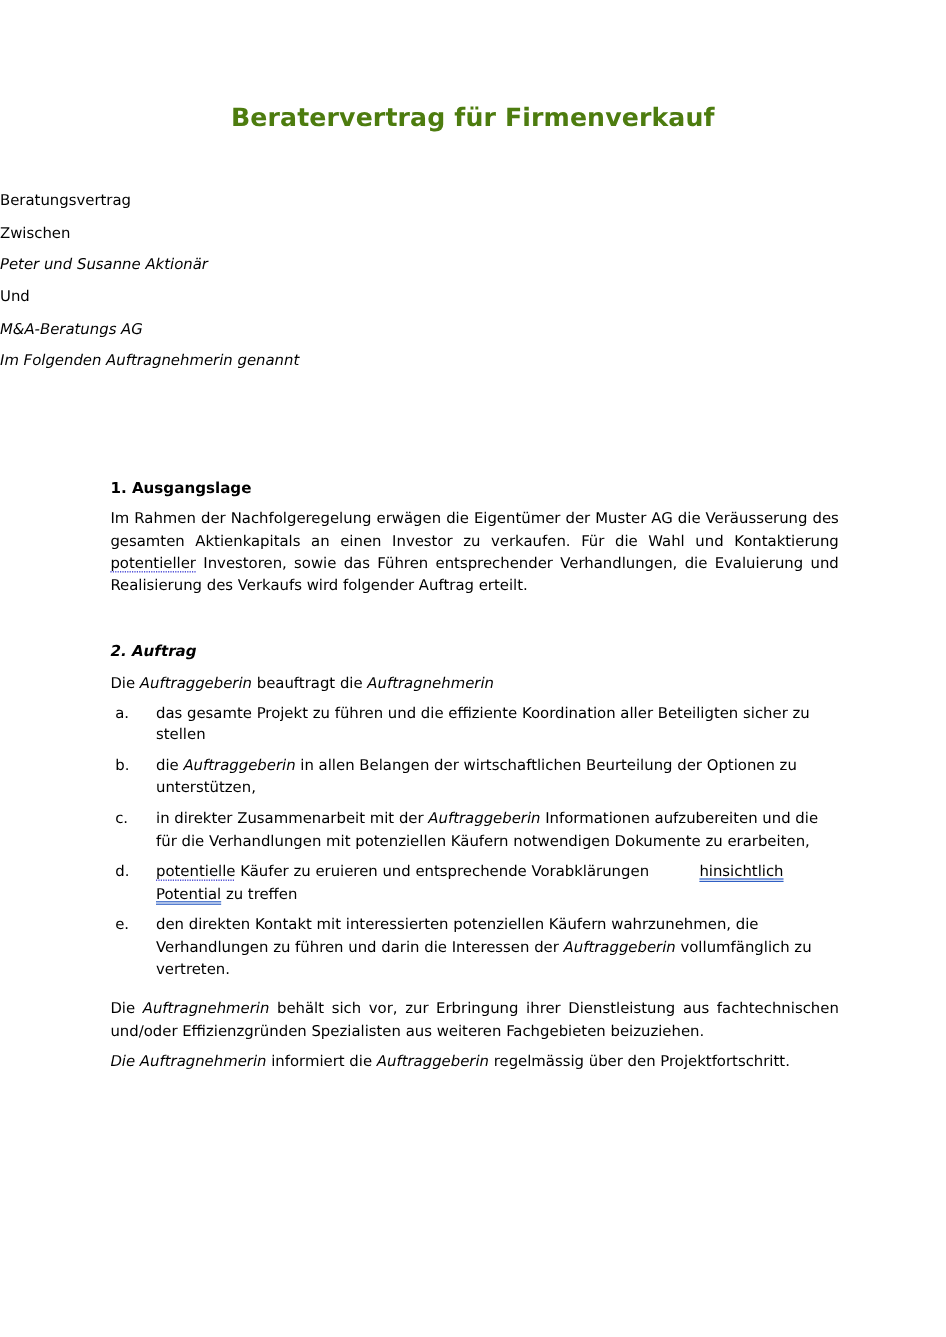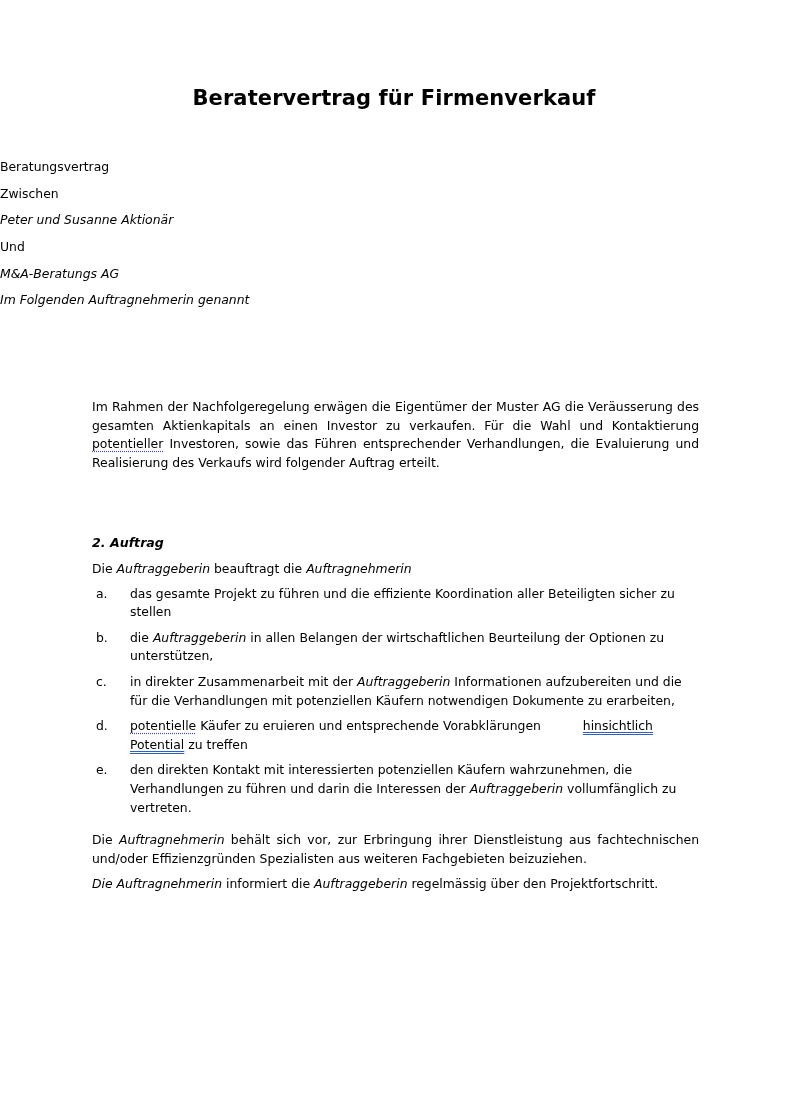--- a/index.html
+++ b/index.html
@@ -3,21 +3,21 @@
 <meta charset="utf-8">
 <style>
   html, body { margin: 0; padding: 0; background: #ffffff; }
   body {
     width: 788px; height: 1114px; position: relative; overflow: hidden;
     font-family: "DejaVu Sans", sans-serif; color: #000000;
   }
   .page { position: absolute; left: 0; top: 0; width: 788px; height: 1114px; background: #fff; }
   .title {
     position: absolute; left: 0; right: 0; top: 86px; text-align: center;
-    font-weight: bold; font-size: 21px; color: #000000; letter-spacing: 0.1px;
+    font-weight: bold; font-size: 21px; color: #4d7c0f; letter-spacing: 0.1px;
   }
   .center-block { position: absolute; left: 0; right: 0; top: 158px; text-align: left; font-size: 12.4px; }
   .center-line { height: 26.7px; line-height: 18px; }
   .center-line.it { font-style: italic; }
   .content { position: absolute; left: 92px; width: 607px; font-size: 12.4px; line-height: 18.6px; }
   h2 { margin: 0; font-size: 12.6px; font-weight: bold; line-height: 18px; }
   p { margin: 0; text-align: justify; }
   .sec1 { top: 398px; }
   .sec1 h2 { margin-bottom: 7px; }
   .sec2 { top: 534px; }
@@ -42,20 +42,21 @@
   <div class="center-block">
     <div class="center-line">Beratungsvertrag</div>
     <div class="center-line">Zwischen</div>
     <div class="center-line it">Peter und Susanne Aktionär</div>
     <div class="center-line">Und</div>
     <div class="center-line it">M&amp;A-Beratungs AG</div>
     <div class="center-line it">Im Folgenden Auftragnehmerin genannt</div>
   </div>
 
   <div class="content sec1">
+    <h2>1. Ausgangslage</h2>
     <p><span>Im Rahmen der Nachfolgeregelung erwägen die Eigentümer der Muster AG die Veräusserung des gesamten Aktienkapitals an einen Investor zu verkaufen. Für die Wahl und Kontaktierung </span><span class="spell">potentieller</span><span> Investoren, sowie das Führen entsprechender Verhandlungen, die Evaluierung und Realisierung des Verkaufs wird folgender Auftrag erteilt.</span></p>
   </div>
 
   <div class="content sec2">
     <h2>2. Auftrag</h2>
     <p><span>Die </span><i>Auftraggeberin</i><span> beauftragt die </span><i>Auftragnehmerin</i></p>
     <ul class="list">
       <li>
         <span class="marker">a.</span>
         <span>das gesamte Projekt zu führen und die effiziente Koordination aller Beteiligten sicher zu stellen</span>

